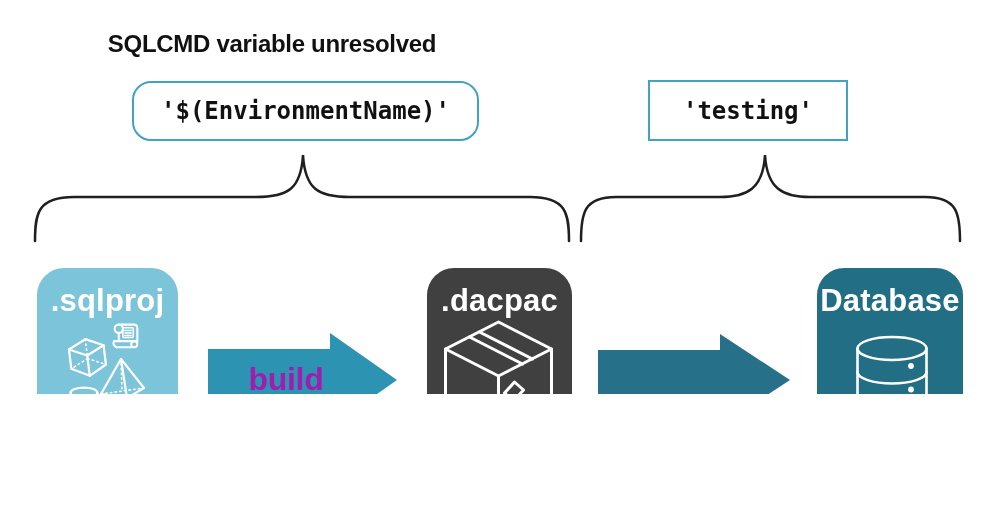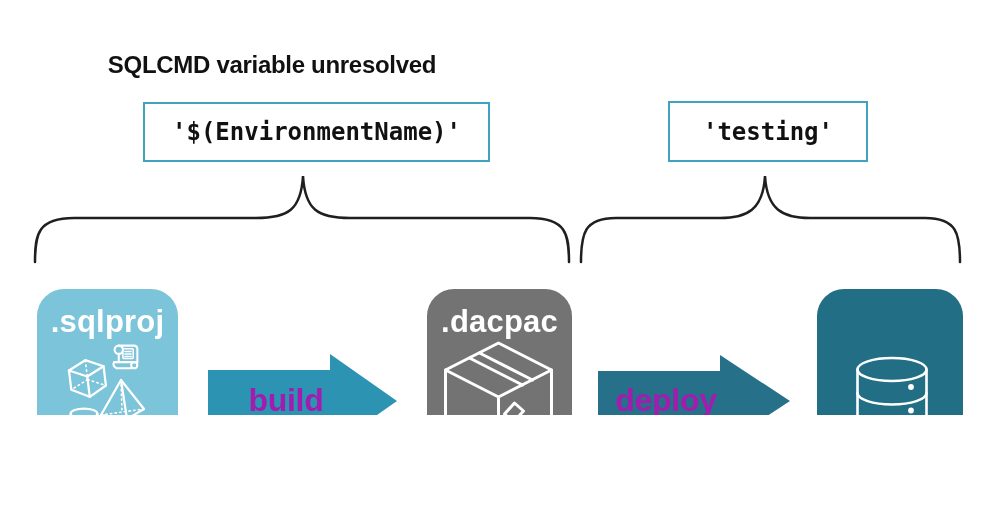--- a/index.html
+++ b/index.html
@@ -1,35 +1,35 @@
 <!DOCTYPE html>
 <html><head>
 <meta charset="utf-8">
 <style>
   html,body{margin:0;padding:0;background:#fff;}
   #canvas{position:relative;width:1000px;height:394px;background:#ffffff;overflow:hidden;
-          font-family:"Liberation Sans",sans-serif;margin-top:21px;}
+          font-family:"Liberation Sans",sans-serif;}
 
   .heading{position:absolute;top:30px;transform:translateX(-50%);white-space:nowrap;
            font-size:24px;font-weight:700;letter-spacing:-0.3px;color:#111;}
   #heading-left{left:272px;}
   #heading-right{left:765px;}
 
   .code-box{position:absolute;box-sizing:border-box;border:2px solid #41a3c1;background:#fff;
             display:flex;align-items:center;justify-content:center;
             font-family:"DejaVu Sans Mono","Liberation Mono",monospace;
             font-size:24px;font-weight:600;color:#111;white-space:nowrap;}
-  #code-box-left{left:143px;top:81px;width:347px;height:60px;}
-  #code-box-right{left:668px;top:80px;width:200px;height:61px;justify-content:center;}
+  #code-box-left{left:132px;top:81px;width:347px;height:60px;border-radius:19px;}
+  #code-box-right{left:648px;top:80px;width:200px;height:61px;justify-content:center;}
 
   #overlay-svg{position:absolute;left:0;top:0;width:1000px;height:522px;}
 
   .card{position:absolute;top:268px;height:222px;border-radius:27px;color:#fff;}
   #card-sqlproj{left:37px;width:141px;background:#7cc4d9;}
-  #card-dacpac{left:427px;width:145px;background:#737373;}
+  #card-dacpac{left:427px;width:145px;background:#404040;}
   #card-database{left:817px;width:146px;background:#226e85;}
   .card-label{margin-top:15px;text-align:center;font-size:31px;font-weight:700;letter-spacing:0.2px;}
 
   .card svg{position:absolute;}
   .arrow-label{position:absolute;color:#a21caf;font-size:32px;font-weight:700;letter-spacing:-0.3px;
                transform:translate(-50%,-55%);white-space:nowrap;}
   #build-label{left:286px;top:381px;}
   #deploy-label{left:666px;top:381px;}
 </style>
 </head>
@@ -49,21 +49,20 @@
   <svg id="overlay-svg" viewBox="0 0 1000 522">
     <path d="M 35 241 C 35 213 38 197 74 197 L 256 197 C 288 197 301 189 303 155
              C 305 189 318 197 350 197 L 530 197 C 566 197 569 213 569 241" fill="none" stroke="#1f1f1f" stroke-width="2.5" stroke-linecap="round"></path>
     <path d="M 581 241 C 581 213 584 197 616 197 L 720 197 C 747 197 763 189 765 155
              C 767 189 783 197 810 197 L 925 197 C 957 197 960 213 960 241" fill="none" stroke="#1f1f1f" stroke-width="2.5" stroke-linecap="round"></path>
     <polygon fill="#2d93b2" points="208,349 330,349 330,333 397,380 330,427 330,412 208,412"></polygon>
     <polygon fill="#26708a" points="598,350 720,350 720,334 790,380 720,426 720,412 598,412"></polygon>
   </svg>
 
   <div class="arrow-label" id="build-label">build</div>
-  <div class="arrow-label" id="deploy-label">deploy</div>
 
   <div class="card" id="card-sqlproj">
     <div class="card-label">.sqlproj</div>
 
     <svg style="left:74px;top:52px" width="31" height="34" viewBox="0 0 30 30">
       <g fill="none" stroke="#fff" stroke-width="2" stroke-linecap="round" stroke-linejoin="round">
         <circle cx="7.5" cy="7" r="4"></circle>
         <path d="M7.5 3 H22 Q25.5 3 25.5 6.5 V19"></path>
         <path d="M7.5 11 V19"></path>
         <path d="M3 19 H25.5 M5.5 25 H19.5 M3 19 Q1 22.5 5.5 25"></path>
@@ -134,20 +133,21 @@
         <path d="M2 29 L55 56 L108 29"></path>
         <path d="M55 56 L55 129"></path>
         <path d="M26 17 L79 44"></path>
         <path d="M36 12 L89 39"></path>
         <path d="M61 73 L71 62 L80 70 L70 81 Z"></path>
       </g>
     </svg>
   </div>
 
   <div class="card" id="card-database">
+    <div class="card-label">Database</div>
 
     <svg style="left:38px;top:66px" width="74" height="99" viewBox="0 0 74 98">
       <g fill="none" stroke="#fff" stroke-width="2.6" stroke-linecap="round">
         <ellipse cx="37" cy="14" rx="34.5" ry="11.5"></ellipse>
         <path d="M2.5 14 V84 M71.5 14 V84"></path>
         <path d="M2.5 84 A34.5 11.5 0 0 0 71.5 84"></path>
         <path d="M2.5 37.5 A34.5 11.5 0 0 0 71.5 37.5"></path>
         <path d="M2.5 61 A34.5 11.5 0 0 0 71.5 61"></path>
       </g>
       <g fill="#fff" stroke="none">

